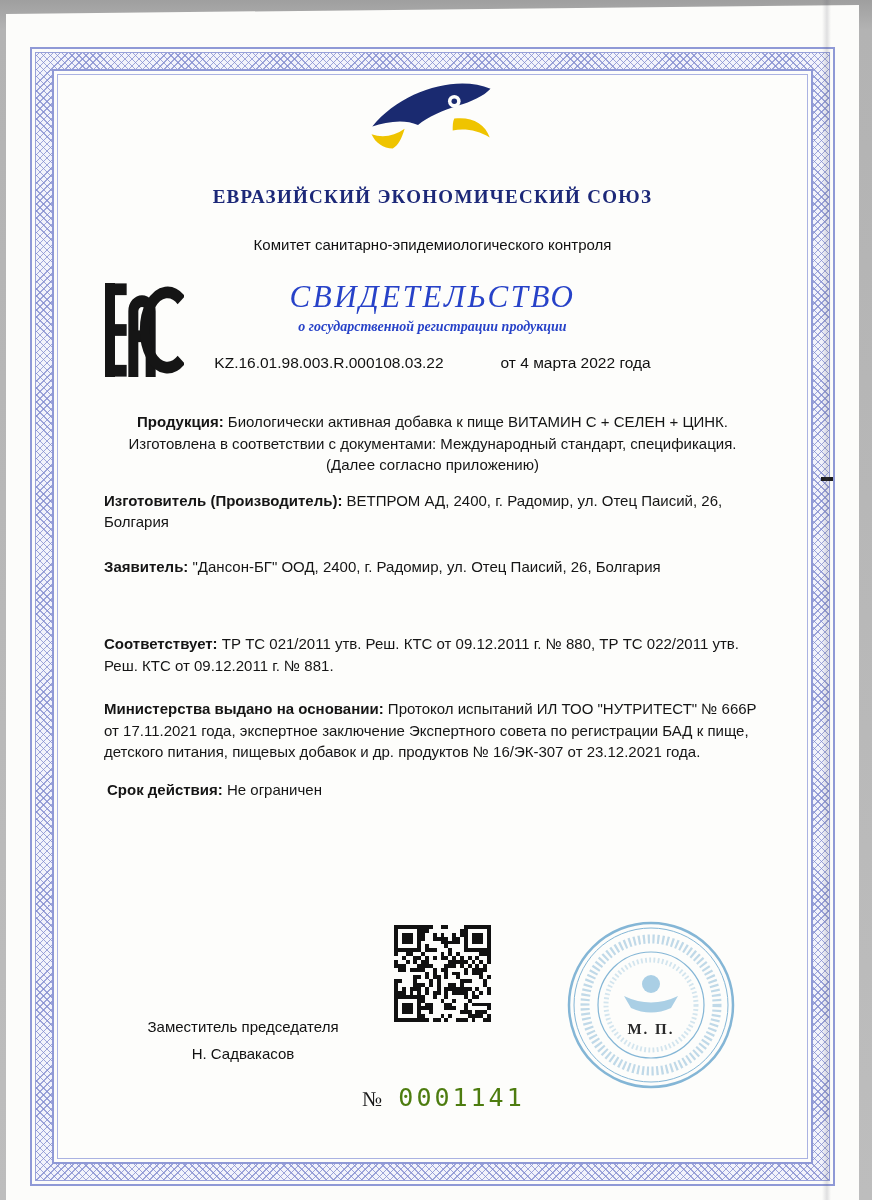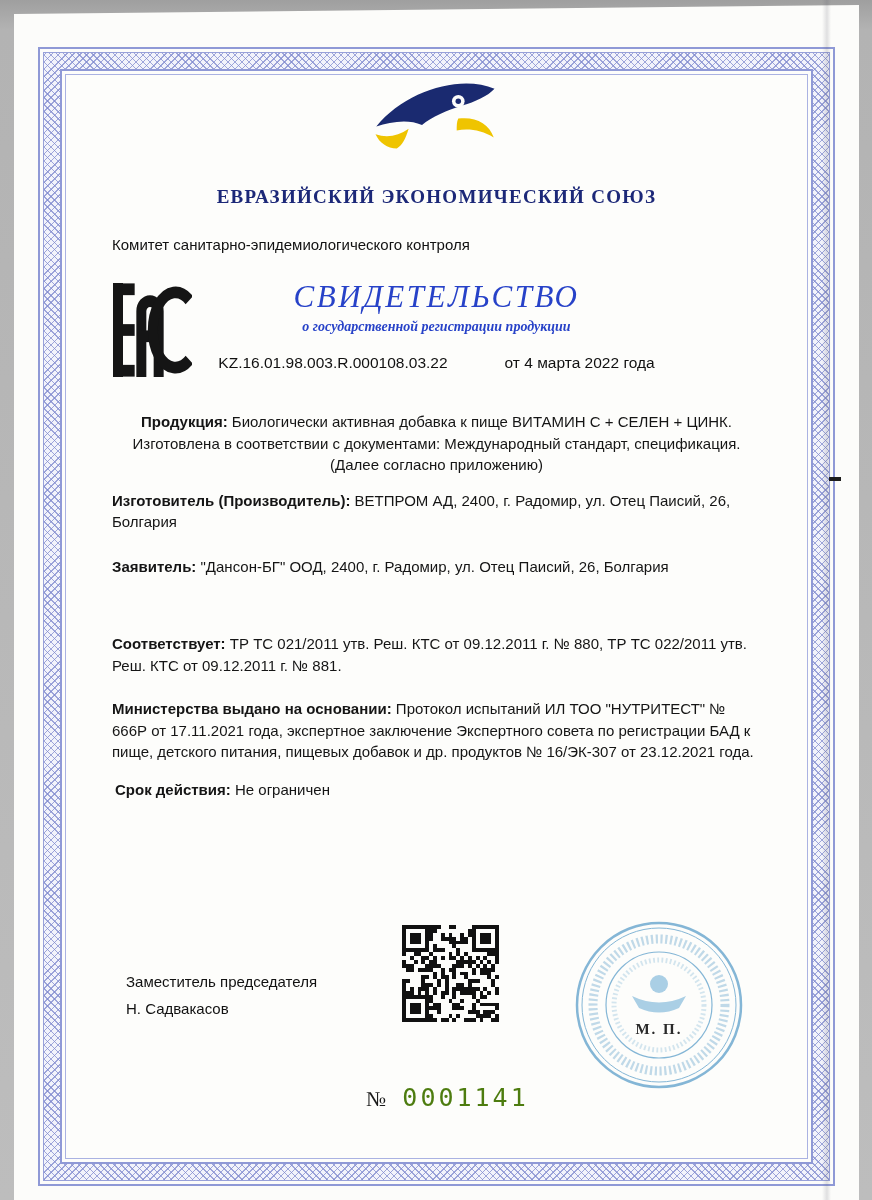--- a/index.html
+++ b/index.html
@@ -13,21 +13,20 @@
   :root{
     --heading-navy:#1c2878;
     --title-blue:#2742c8;
     --border-blue:#8f99d6;
     --stamp-blue:#84b6d6;
   }
   .page {
     position: absolute; left: 6px; right: 13px; top: 0; bottom: 0;
     background: #fcfcfa;
     clip-path: polygon(0 14px, 100% 5px, 100% 100%, 0 100%);
-    margin-left: 8px;
   }
   .fold-line {
     position: absolute; top: 0; bottom: 0; left: 822px; width: 9px;
     background: linear-gradient(to right, rgba(90,90,105,0), rgba(90,90,105,.18) 55%, rgba(255,255,255,0));
     pointer-events: none;
   }
   .frame-a {
     position: absolute; left: 24px; right: 24px; top: 47px; bottom: 14px;
     border: 2px solid var(--border-blue); padding: 3px;
   }
@@ -45,21 +44,21 @@
   .content { position: absolute; inset: 0; padding: 0 46px; }
 
   .eaeu-logo { display: block; margin: 0 auto; width: 134px; height: 88px; }
 
   .union-name {
     margin-top: 22px; text-align: center;
     font-family: "Liberation Serif", serif;
     font-weight: 700; font-size: 19px; line-height: 24px;
     letter-spacing: 1.3px; color: var(--heading-navy);
   }
-  .authority { margin-top: 25px; font-size: 15px; line-height: 22px; color: #111; }
+  .authority { margin-top: 25px; text-align: center; font-size: 15px; line-height: 22px; color: #111; }
 
   .eac-mark { position: absolute; left: 46px; top: 208px; }
 
   .title-main {
     margin-top: 24px; text-align: center;
     font-family: "Liberation Serif", serif; font-style: italic; font-weight: 400;
     font-size: 31px; line-height: 34px; letter-spacing: 2.5px;
     color: var(--title-blue);
   }
   .title-sub {
@@ -72,21 +71,21 @@
   .field { font-size: 15px; line-height: 21.5px; color: #151515; }
   .field b { font-weight: 700; }
   .field b::after { content: " "; }
   .f-product { margin-top: 38px; text-align: center; }
   .f-manufacturer { margin-top: 14px; }
   .f-applicant { margin-top: 23px; }
   .f-compliance { margin-top: 56px; }
   .f-basis { margin-top: 22px; }
   .f-validity { margin-top: 16px; padding-left: 3px; }
 
-  .sign-block { position: absolute; left: 60px; top: 893px; width: 250px; font-size: 15px; line-height: 27px; color: #111; }
+  .sign-block { position: absolute; left: 60px; top: 938px; width: 250px; text-align: center; font-size: 15px; line-height: 27px; color: #111; }
   .qr-box { position: absolute; left: 336px; top: 850px; width: 97px; height: 97px; }
   .stamp { position: absolute; left: 508px; top: 845px; width: 170px; height: 170px; }
   .stamp-text { font-family: "Liberation Serif", serif; font-size: 15px; font-weight: 700; fill: #2a2a2a; letter-spacing: 2px; }
 
   .serial-row { position: absolute; left: 0; right: 0; top: 1008px; padding-left: 22px; display: flex; justify-content: center; align-items: baseline; gap: 16px; }
   .serial-prefix { font-family: "Liberation Serif", serif; font-size: 21px; color: #1a1a1a; }
   .serial-number { font-family: "DejaVu Sans Mono", monospace; font-size: 25px; letter-spacing: 3px; color: #4d7c0f; }
 
   .artifact-dash { position: absolute; left: 763px; top: 402px; width: 12px; height: 4px; background: #1c1c1c; }
 </style>

